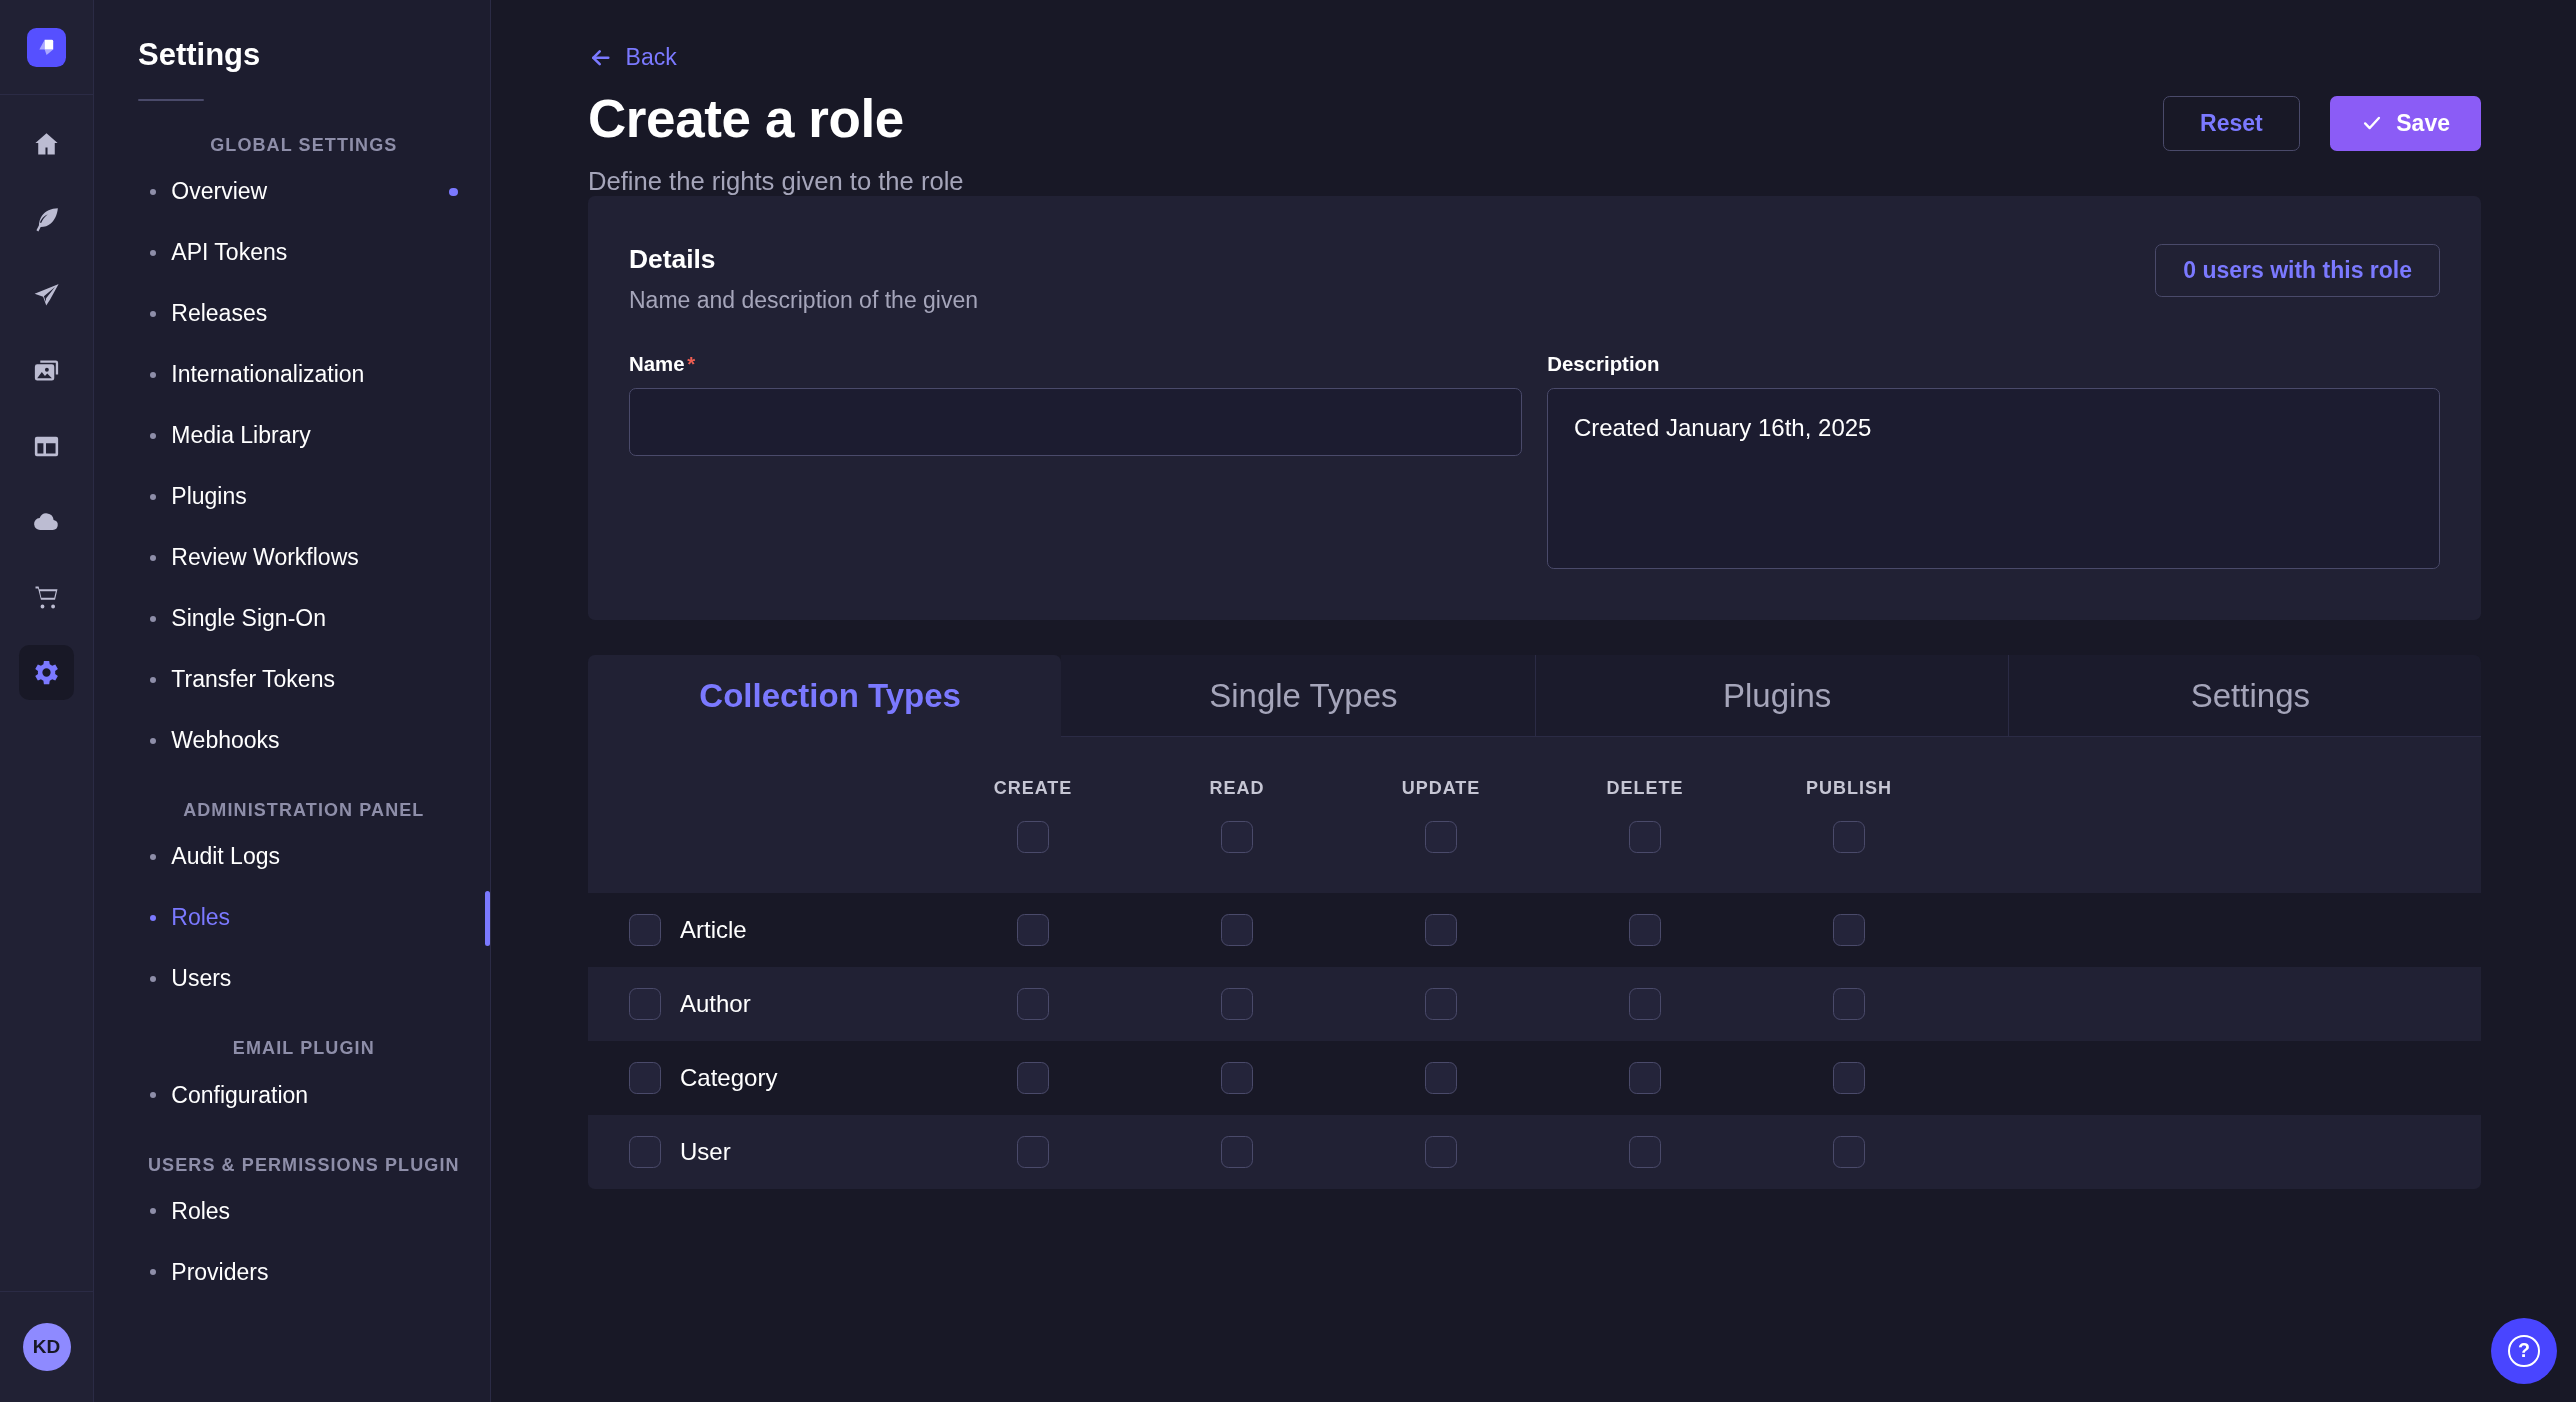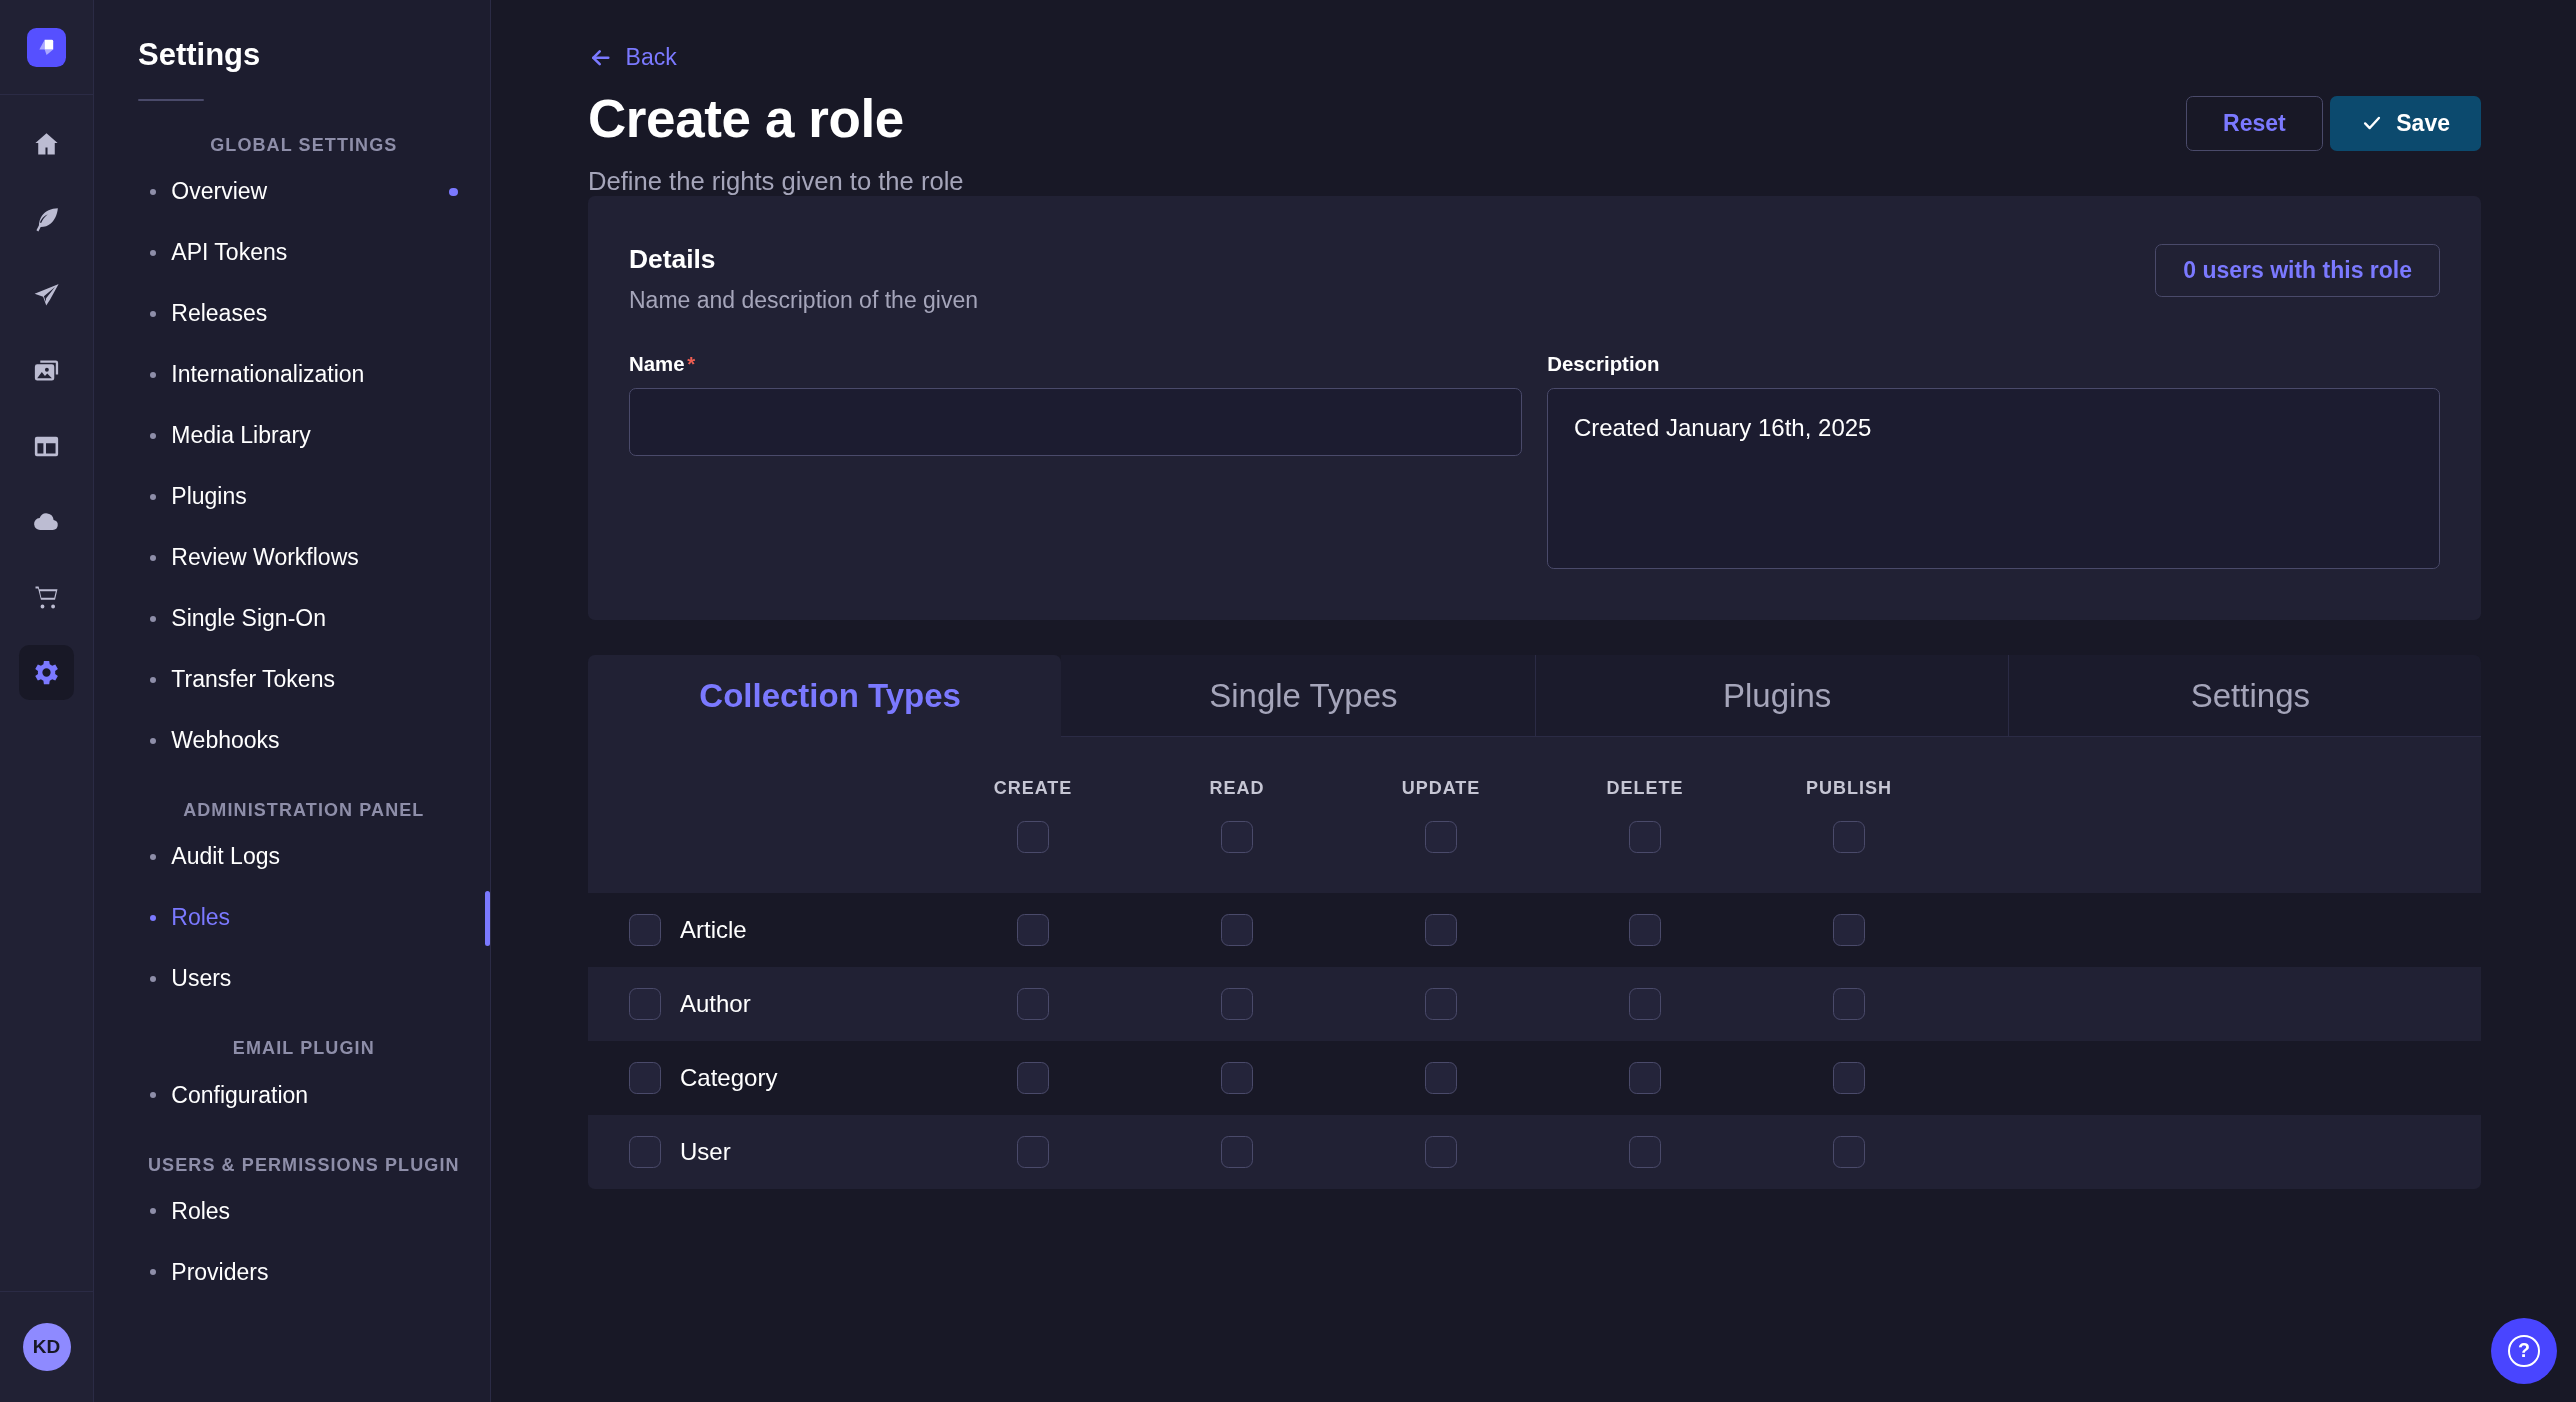--- a/index.html
+++ b/index.html
@@ -34,24 +34,24 @@
   .nav-item.active .bullet{background:#7b79ff;}
   .notif-dot{margin-left:auto;margin-right:12px;width:8.5px;height:8.5px;border-radius:50%;background:#7b79ff;}
   .active-bar{position:absolute;right:-20.4px;top:3.4px;width:5.1px;height:55px;border-radius:3.4px;background:#7b79ff;}
   
   .main{flex:1;padding:44px 95px 0 97px;position:relative;}
   .back-link{display:inline-flex;align-items:center;gap:12px;color:#7b79ff;font-size:23px;font-weight:500;cursor:pointer;text-align:right;}
   .back-link svg{width:25.6px;height:25.6px;}
   .header-row{display:flex;align-items:flex-start;justify-content:space-between;margin-top:19px;}
   .page-title{font-size:53px;font-weight:700;letter-spacing:-0.4px;color:#fff;line-height:1;}
   .page-subtitle{margin-top:22px;font-size:25.6px;color:#a5a5ba;}
-  .header-actions{display:flex;gap:7px;margin-top:3.4px;}
+  .header-actions{display:flex;gap:30px;margin-top:3.4px;}
   .btn{height:55px;border-radius:6.8px;font-size:23px;font-weight:600;display:inline-flex;align-items:center;gap:13.6px;cursor:pointer;font-family:inherit;}
   .btn-reset{padding:0 36px;background:transparent;border:0.9px solid #4a4a6a;color:#7b79ff;}
-  .btn-save{padding:0 31px;background:#0c4a6e;border:none;color:#fff;}
+  .btn-save{padding:0 31px;background:#8b5cf6;border:none;color:#fff;}
   .btn-save svg{width:22px;height:22px;}
   
   .card{background:#212134;border-radius:6.8px;padding:48px 41px 51px;}
   .card-head{display:flex;align-items:flex-start;justify-content:space-between;}
   .card-title{font-size:26.4px;font-weight:700;color:#fff;}
   .card-sub{margin-top:12px;font-size:23px;color:#a5a5ba;}
   .users-btn{height:53px;padding:0 27px;border:0.9px solid #4a4a6a;border-radius:6.8px;background:transparent;color:#7b79ff;font-size:23px;font-weight:700;cursor:pointer;font-family:inherit;}
   .fields-row{display:flex;gap:25.6px;margin-top:39px;}
   .field{flex:1;min-width:0;}
   .field-label{font-size:20.4px;font-weight:600;color:#fff;}

